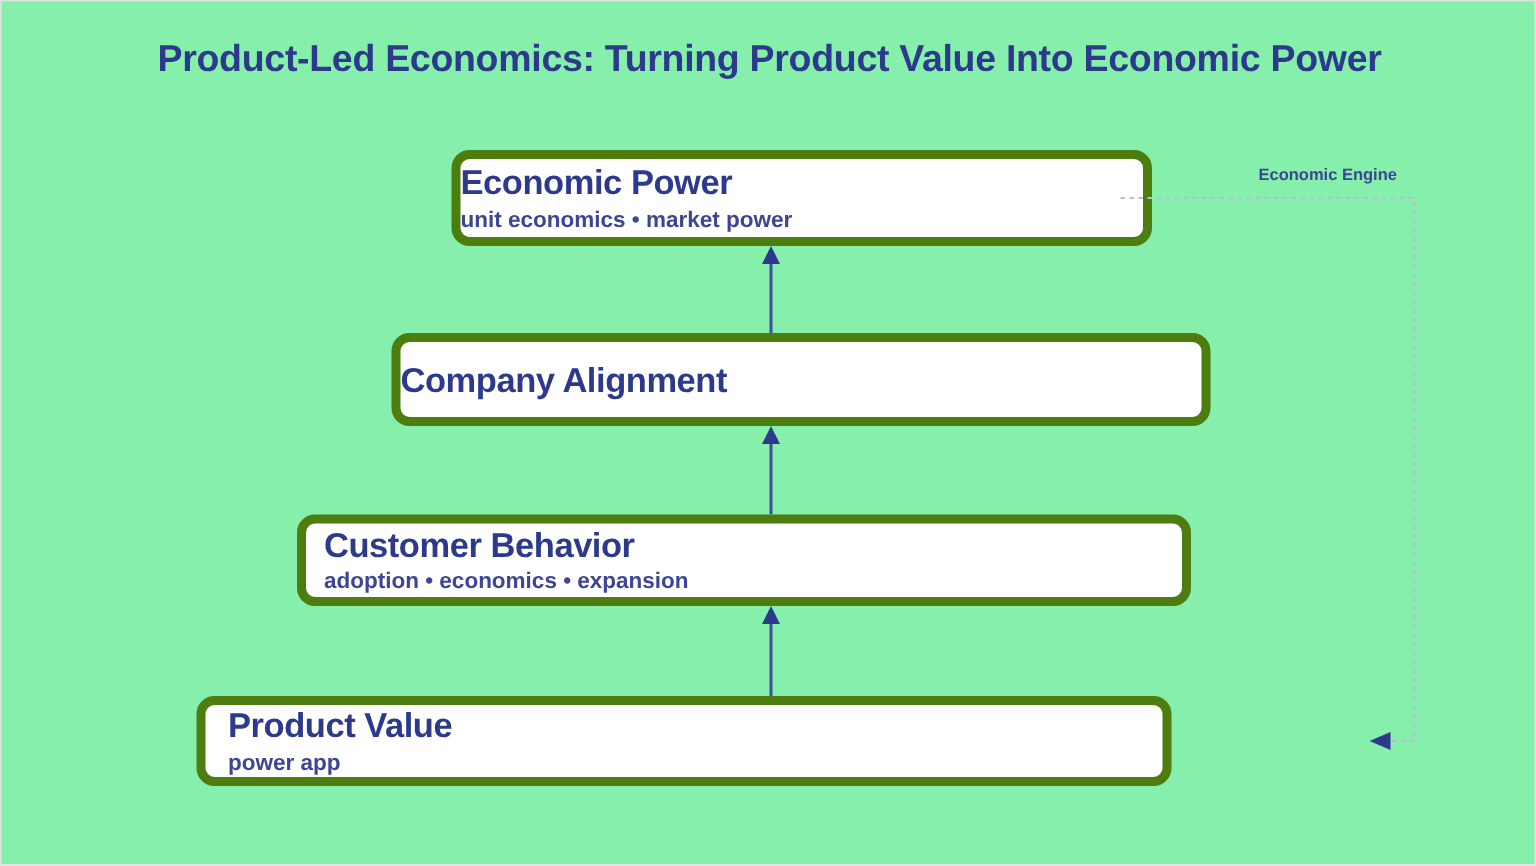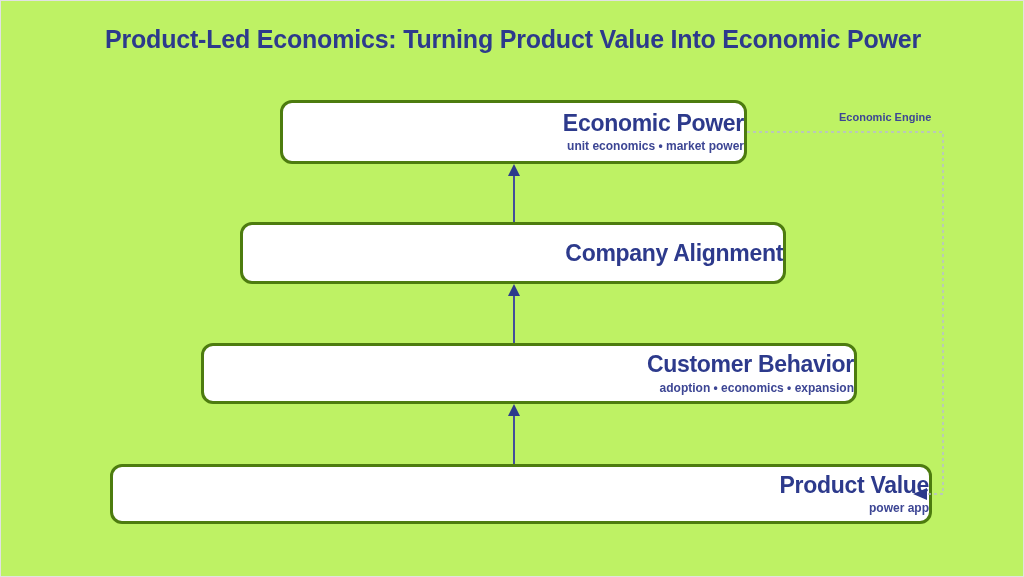--- a/index.html
+++ b/index.html
@@ -8,67 +8,68 @@
     padding: 0;
     background: #ffffff;
   }
   body {
     font-family: "Liberation Sans", sans-serif;
   }
   #slide {
     position: relative;
     width: 1024px;
     height: 577px;
-    background: #bef264;
+    background: #86efac;
     border: 1px solid #e2e2e2;
     box-sizing: border-box;
     overflow: hidden;
   }
   #title {
     position: absolute;
     left: 0;
     top: 24px;
     width: 1024px;
     text-align: center;
     font-size: 25px;
     font-weight: 700;
     letter-spacing: -0.2px;
     color: #2d3a8c;
     white-space: nowrap;
   }
   .layer {
     position: absolute;
     box-sizing: border-box;
-    border: 3px solid #4d7c0f;
+    border: 6px solid #4d7c0f;
     border-radius: 12px;
     background: #ffffff;
     display: flex;
     flex-direction: column;
-    align-items: flex-end;
+    align-items: flex-start;
     justify-content: center;
+    margin-left: 21px;
   }
   .layer-title {
     font-size: 23px;
     font-weight: 700;
     color: #2d3a8c;
     line-height: 1.05;
     letter-spacing: -0.3px;
     white-space: nowrap;
   }
   .layer-sub {
     margin-top: 4px;
-    font-size: 12px;
+    font-size: 15px;
     font-weight: 600;
     color: #3d4694;
     white-space: nowrap;
   }
   #box-economic-power { left: 279px; top: 99px;  width: 467px; height: 64px; }
   #box-company-alignment { left: 239px; top: 221px; width: 546px; height: 62px; }
-  #box-customer-behavior { left: 200px; top: 342px; width: 656px; height: 61px; }
-  #box-product-value { left: 109px; top: 463px; width: 822px; height: 60px; }
+  #box-customer-behavior { left: 176px; top: 342px; width: 596px; height: 61px; padding-left: 12px; }
+  #box-product-value { left: 109px; top: 463px; width: 650px; height: 60px; padding-left: 15px; }
 
   .connector {
     position: absolute;
     left: 504px;
     width: 18px;
   }
   .connector svg { display: block; }
   #connector-1 { top: 163px; height: 58px; }
   #connector-2 { top: 283px; height: 59px; }
   #connector-3 { top: 403px; height: 60px; }

